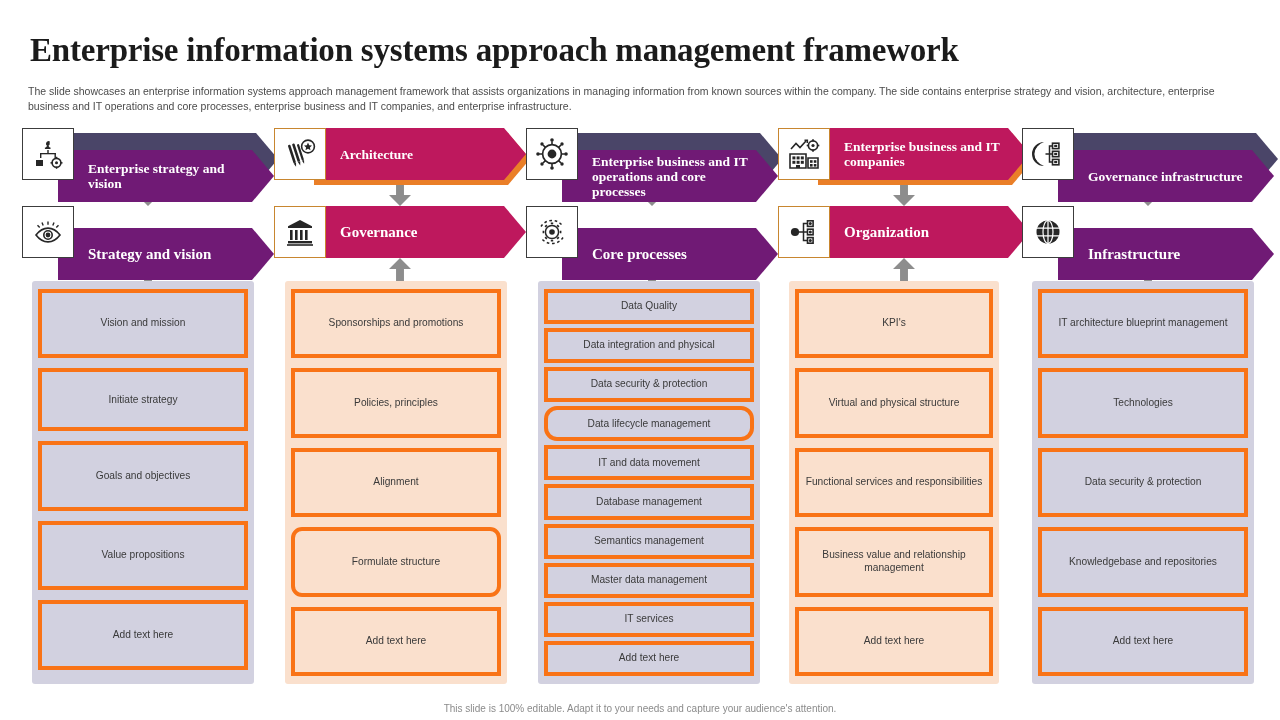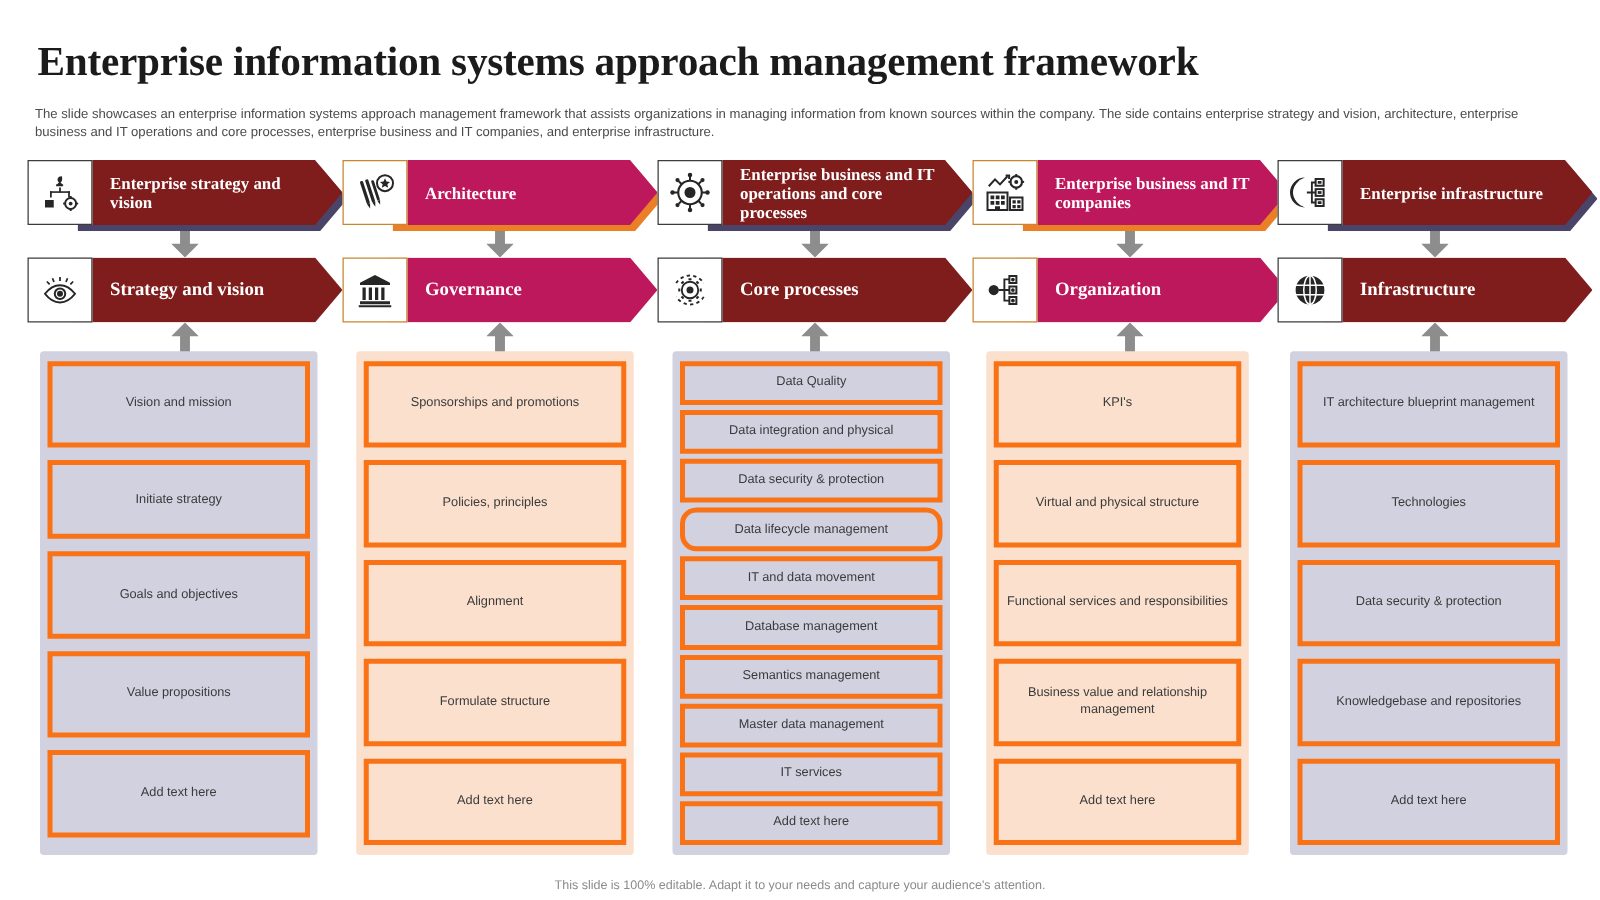--- a/index.html
+++ b/index.html
@@ -43,21 +43,21 @@
   .icon-box svg { display:block; }
 
   .arrow-body {
     position: absolute; left: 36px; top: 0;
     width: 216px; height: 52px;
     display: flex; align-items: center;
     padding-left: 30px; padding-right: 26px;
     clip-path: polygon(0 0, calc(100% - 22px) 0, 100% 50%, calc(100% - 22px) 100%, 0 100%);
     z-index: 2;
   }
-  .arrow-body.purple { background: #7f1d1d; }
+  .arrow-body.purple { background: #701a75; margin-top: 22px; }
   .arrow-body.orange { background: #be185d; }
 
   
   .arrow-fold {
     position: absolute; left: 40px; top: 5px;
     width: 216px; height: 52px;
     clip-path: polygon(0 0, calc(100% - 22px) 0, 100% 50%, calc(100% - 22px) 100%, 0 100%);
     z-index: 1;
   }
   .arrow-fold.purple { background: #4a4568; }
@@ -340,21 +340,21 @@
         <div class="conn-wrap">
           <div class="conn up">
             <i></i>
           </div>
         </div>
       </div>
       <div class="col" style="left: 1022px;">
         <div class="arrow-row r1">
           <div class="arrow-fold purple"></div>
           <div class="arrow-body purple">
-            <span class="arrow-label">Enterprise infrastructure</span>
+            <span class="arrow-label">Governance infrastructure</span>
           </div>
           <div class="icon-box ">
             <svg width="32" height="32" viewBox="0 0 32 32" fill="#262626">
               <path d="M12 4a12.5 12.5 0 0 0 0 24 10 10 0 0 1 0-24z"></path>
               <path d="M12.8 5.6a10.6 10.6 0 0 0 0 20.8 8.6 8.6 0 0 1 0-20.8z" fill="#fff"></path>
               <g fill="none" stroke="#262626" stroke-width="1.5">
                 <path d="M13.5 16h4M17.5 16V8h3M17.5 16h3M17.5 16v8h3"></path>
               </g>
               <rect x="20.5" y="5.2" width="6.4" height="5.4" fill="none" stroke="#262626" stroke-width="1.6"></rect>
               <rect x="20.5" y="13.3" width="6.4" height="5.4" fill="none" stroke="#262626" stroke-width="1.6"></rect>
@@ -397,21 +397,21 @@
       <div class="item" style="height: 69.4px; margin-bottom: 10px;">Vision and mission</div>
       <div class="item" style="height: 63px; margin-bottom: 10px;">Initiate strategy</div>
       <div class="item" style="height: 69.4px; margin-bottom: 10px;">Goals and objectives</div>
       <div class="item" style="height: 69.4px; margin-bottom: 10px;">Value propositions</div>
       <div class="item" style="height: 69.4px; margin-bottom: 0px;">Add text here</div>
     </div>
     <div class="panel orange" style="position: absolute; left: 283px; top: 281px; width: 222px; height: 403px;">
       <div class="item" style="height: 69.4px; margin-bottom: 10px;">Sponsorships and promotions</div>
       <div class="item" style="height: 69.4px; margin-bottom: 10px;">Policies, principles</div>
       <div class="item" style="height: 69.4px; margin-bottom: 10px;">Alignment</div>
-      <div class="item" style="height: 69.4px; margin-bottom: 10px;">Formulate structure</div>
+      <div class="item" style="height: 69.4px; margin-bottom: 10px; border-radius: 11px;">Formulate structure</div>
       <div class="item" style="height: 69.4px; margin-bottom: 0px;">Add text here</div>
     </div>
     <div class="panel purple dense" style="position: absolute; left: 536px; top: 281px; width: 222px; height: 403px;">
       <div class="item" style="height: 35.1px; margin-bottom: 4px;">Data Quality</div>
       <div class="item" style="height: 35.1px; margin-bottom: 4px;">Data integration and physical</div>
       <div class="item" style="height: 35.1px; margin-bottom: 4px;">Data security &amp; protection</div>
       <div class="item" style="height: 35.1px; margin-bottom: 4px; border-radius: 13px;">Data lifecycle management</div>
       <div class="item" style="height: 35.1px; margin-bottom: 4px;">IT and data movement</div>
       <div class="item" style="height: 35.1px; margin-bottom: 4px;">Database  management</div>
       <div class="item" style="height: 35.1px; margin-bottom: 4px;">Semantics management</div>

